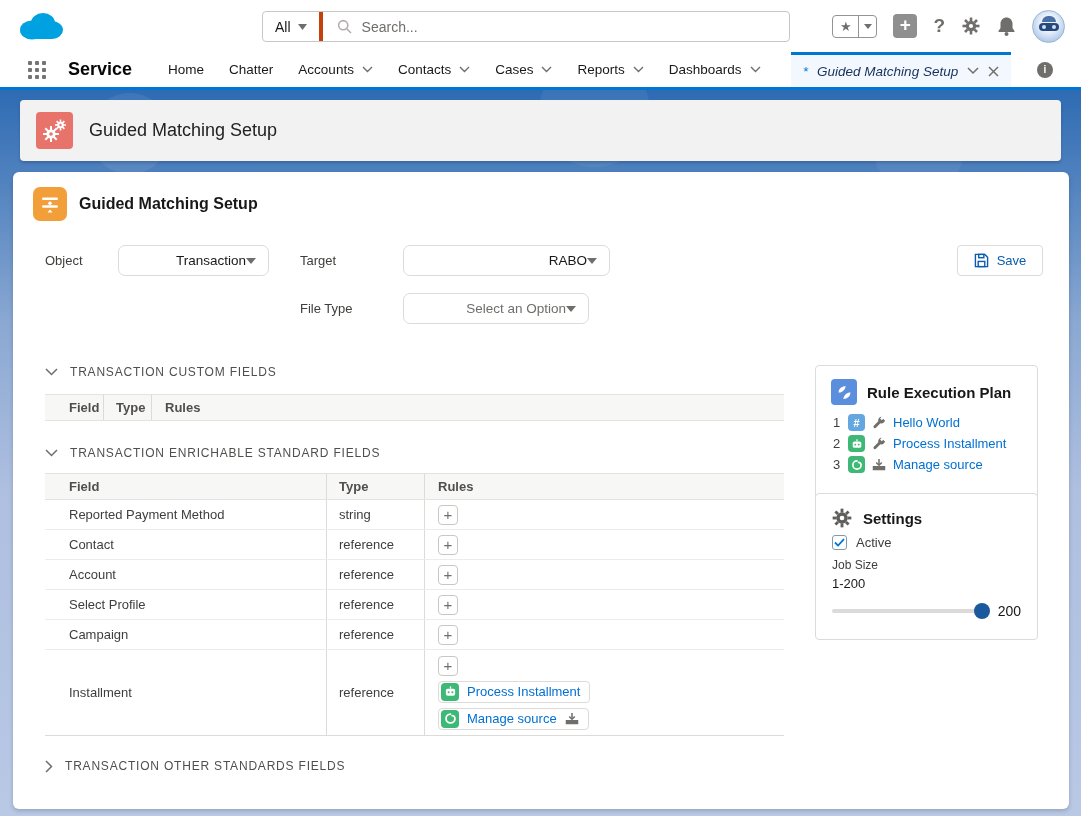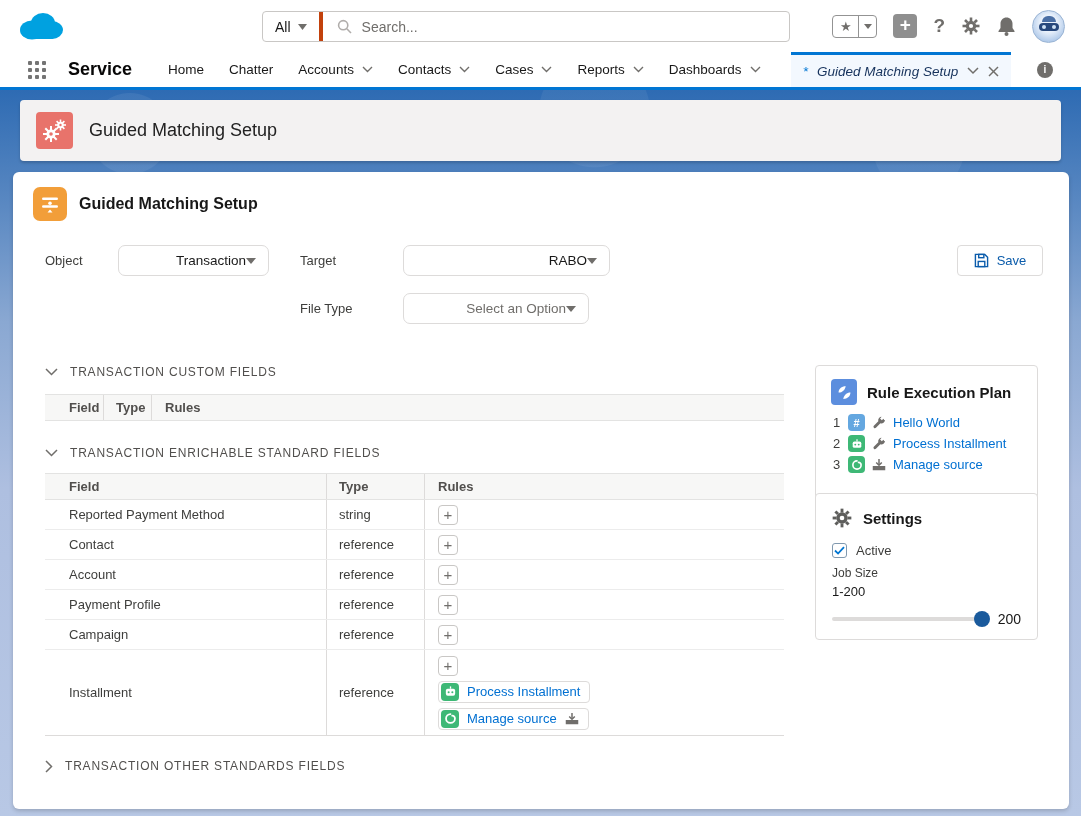--- a/index.html
+++ b/index.html
@@ -97,21 +97,21 @@
   .rail-title { display:flex; align-items:center; gap:10px; padding:13px 0 0 15px; }
   .rail-title b { font-size:15px; color:#181818; }
   .plan-icon { width:26px; height:26px; border-radius:4px; background:#5c8ede; display:flex; align-items:center; justify-content:center; }
   .plan-list { margin:9px 0 0 17px; display:flex; flex-direction:column; gap:4px; }
   .plan-item { display:flex; align-items:center; gap:7px; height:17px; }
   .plan-item .num { font-size:13px; color:#3e3e3c; width:8px; }
   .plan-item .lnk { font-size:13px; color:#0070d2; cursor:pointer; }
   .plan-item .mini-icon { width:17px; height:17px; }
 
   .settings-card { top:321px; height:147px; }
-  .chk-row { display:flex; align-items:center; gap:9px; margin:14px 0 0 16px; }
+  .chk-row { display:flex; align-items:center; gap:9px; margin:6px 0 0 16px; }
   .checkbox { width:15px; height:15px; border:1px solid #8199af; border-radius:3px; background:#fff; display:flex; align-items:center; justify-content:center; cursor:pointer; }
   .chk-label { font-size:13px; color:#3e3e3c; }
   .jobsize { margin:8px 0 0 16px; font-size:12px; color:#3e3e3c; }
   .range-lbl { margin:4px 0 0 16px; font-size:13px; color:#181818; }
   .slider-row { margin:12px 16px 0 16px; display:flex; align-items:center; gap:10px; }
   .slider-track { position:relative; flex:1; height:4px; background:#dddbda; border-radius:2px; cursor:pointer; }
   .slider-thumb { position:absolute; right:-2px; top:-6px; width:16px; height:16px; border-radius:50%; background:#1a5a9c; cursor:pointer; }
   .slider-val { font-size:14px; color:#181818; }
 </style>
 </head>
@@ -360,21 +360,21 @@
           </div>
       </div>
       <div class="tbl-row body-row">
         <div class="cell c1">Account</div>
         <div class="cell c2">reference</div>
         <div class="cell c3">
             <div class="plus-box">+</div>
           </div>
       </div>
       <div class="tbl-row body-row">
-        <div class="cell c1">Payment Profile</div>
+        <div class="cell c1">Select Profile</div>
         <div class="cell c2">reference</div>
         <div class="cell c3">
             <div class="plus-box">+</div>
           </div>
       </div>
       <div class="tbl-row body-row">
         <div class="cell c1">Campaign</div>
         <div class="cell c2">reference</div>
         <div class="cell c3">
             <div class="plus-box">+</div>

